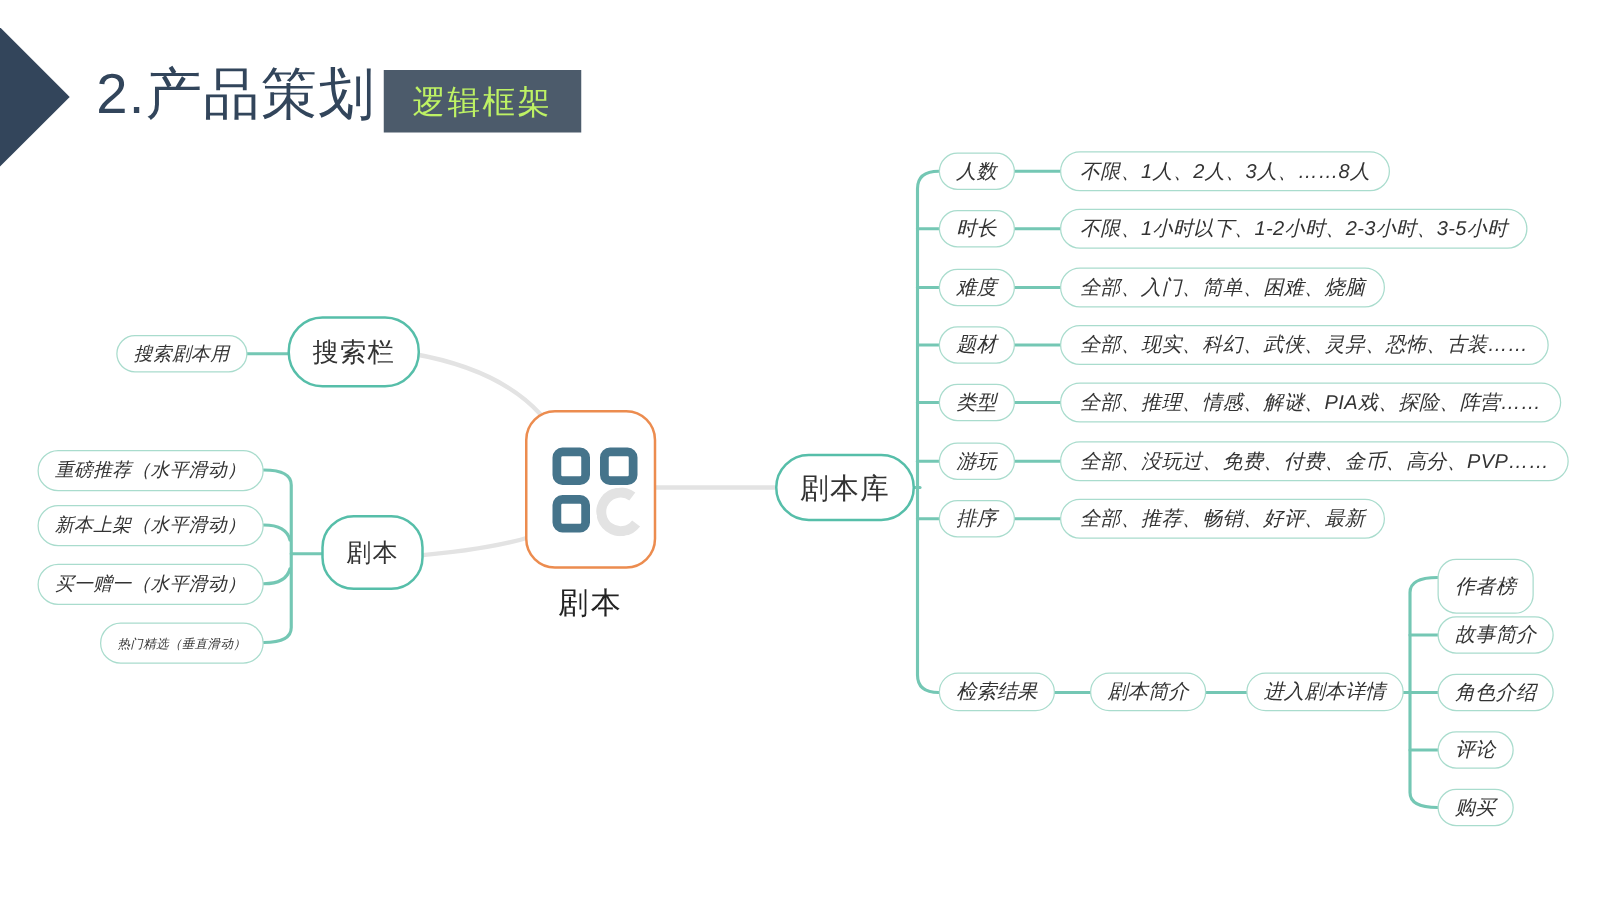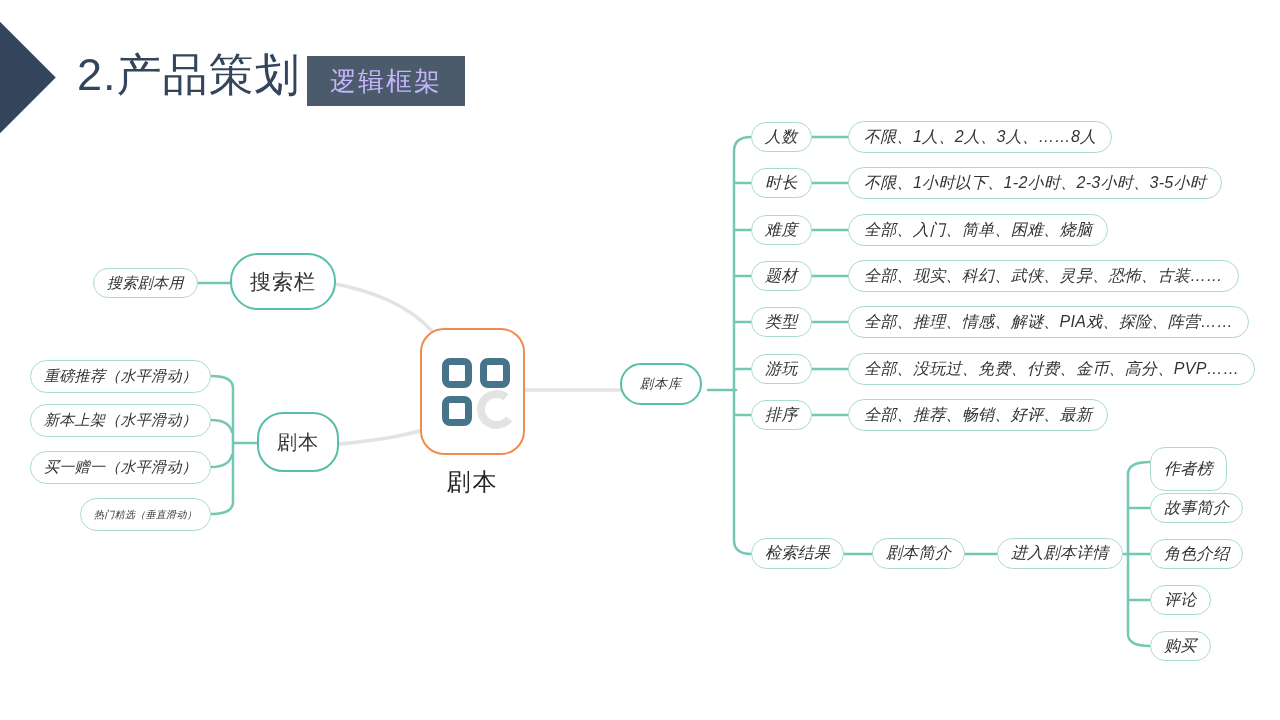--- a/index.html
+++ b/index.html
@@ -13,21 +13,21 @@
   .corner-diamond{
     position:absolute;left:-42px;top:37px;width:81px;height:81px;
     background:#33455B;transform:rotate(45deg);z-index:1;
   }
   .page-title{
     position:absolute;left:77px;top:50px;font-size:45px;font-weight:500;
     color:#32455B;letter-spacing:1px;line-height:1.1;white-space:nowrap;z-index:1;
   }
   .framework-badge{
     position:absolute;left:307px;top:56px;height:50px;line-height:50px;
-    padding:0 23px;background:#4C5B6B;color:#c4b5fd;font-size:26px;
+    padding:0 23px;background:#4C5B6B;color:#bef264;font-size:26px;
     letter-spacing:2px;white-space:nowrap;z-index:1;
   }
   
   svg.connectors{position:absolute;left:0;top:0;z-index:0;}
   .gray-line{stroke:#E3E3E3;stroke-width:3.5;fill:none;stroke-linecap:round;}
   .teal-line{stroke:#74C7B4;stroke-width:2.5;fill:none;stroke-linecap:round;}
   
   .pill,.node{
     position:absolute;background:#fff;white-space:nowrap;z-index:2;
     display:flex;align-items:center;box-sizing:border-box;color:#333;
@@ -118,21 +118,21 @@
   </div>
 
 <div class="app-icon">
   <div class="sq tl"></div>
   <div class="sq tr"></div>
   <div class="sq bl"></div>
   <div class="ring"></div>
 </div>
 <div class="center-label">剧本</div>
 
-<div class="node" style="left:620px;top:363px;height:42px;border-radius:27px;font-size:13px;font-style:italic;">剧本库</div>
+<div class="node" style="left:620px;top:363px;height:54px;border-radius:27px;font-size:23px;">剧本库</div>
 <div id="filters">
     <div class="pill" style="left: 751px; top: 122px; height: 30px; border-radius: 15px;">人数</div>
     <div class="pill" style="left: 848px; top: 121px; height: 32px; border-radius: 16px; padding: 0px 15px;">不限、1人、2人、3人、……8人</div>
     <div class="pill" style="left: 751px; top: 168px; height: 30px; border-radius: 15px;">时长</div>
     <div class="pill" style="left: 848px; top: 167px; height: 32px; border-radius: 16px; padding: 0px 15px;">不限、1小时以下、1-2小时、2-3小时、3-5小时</div>
     <div class="pill" style="left: 751px; top: 215px; height: 30px; border-radius: 15px;">难度</div>
     <div class="pill" style="left: 848px; top: 214px; height: 32px; border-radius: 16px; padding: 0px 15px;">全部、入门、简单、困难、烧脑</div>
     <div class="pill" style="left: 751px; top: 261px; height: 30px; border-radius: 15px;">题材</div>
     <div class="pill" style="left: 848px; top: 260px; height: 32px; border-radius: 16px; padding: 0px 15px;">全部、现实、科幻、武侠、灵异、恐怖、古装……</div>
     <div class="pill" style="left: 751px; top: 307px; height: 30px; border-radius: 15px;">类型</div>

